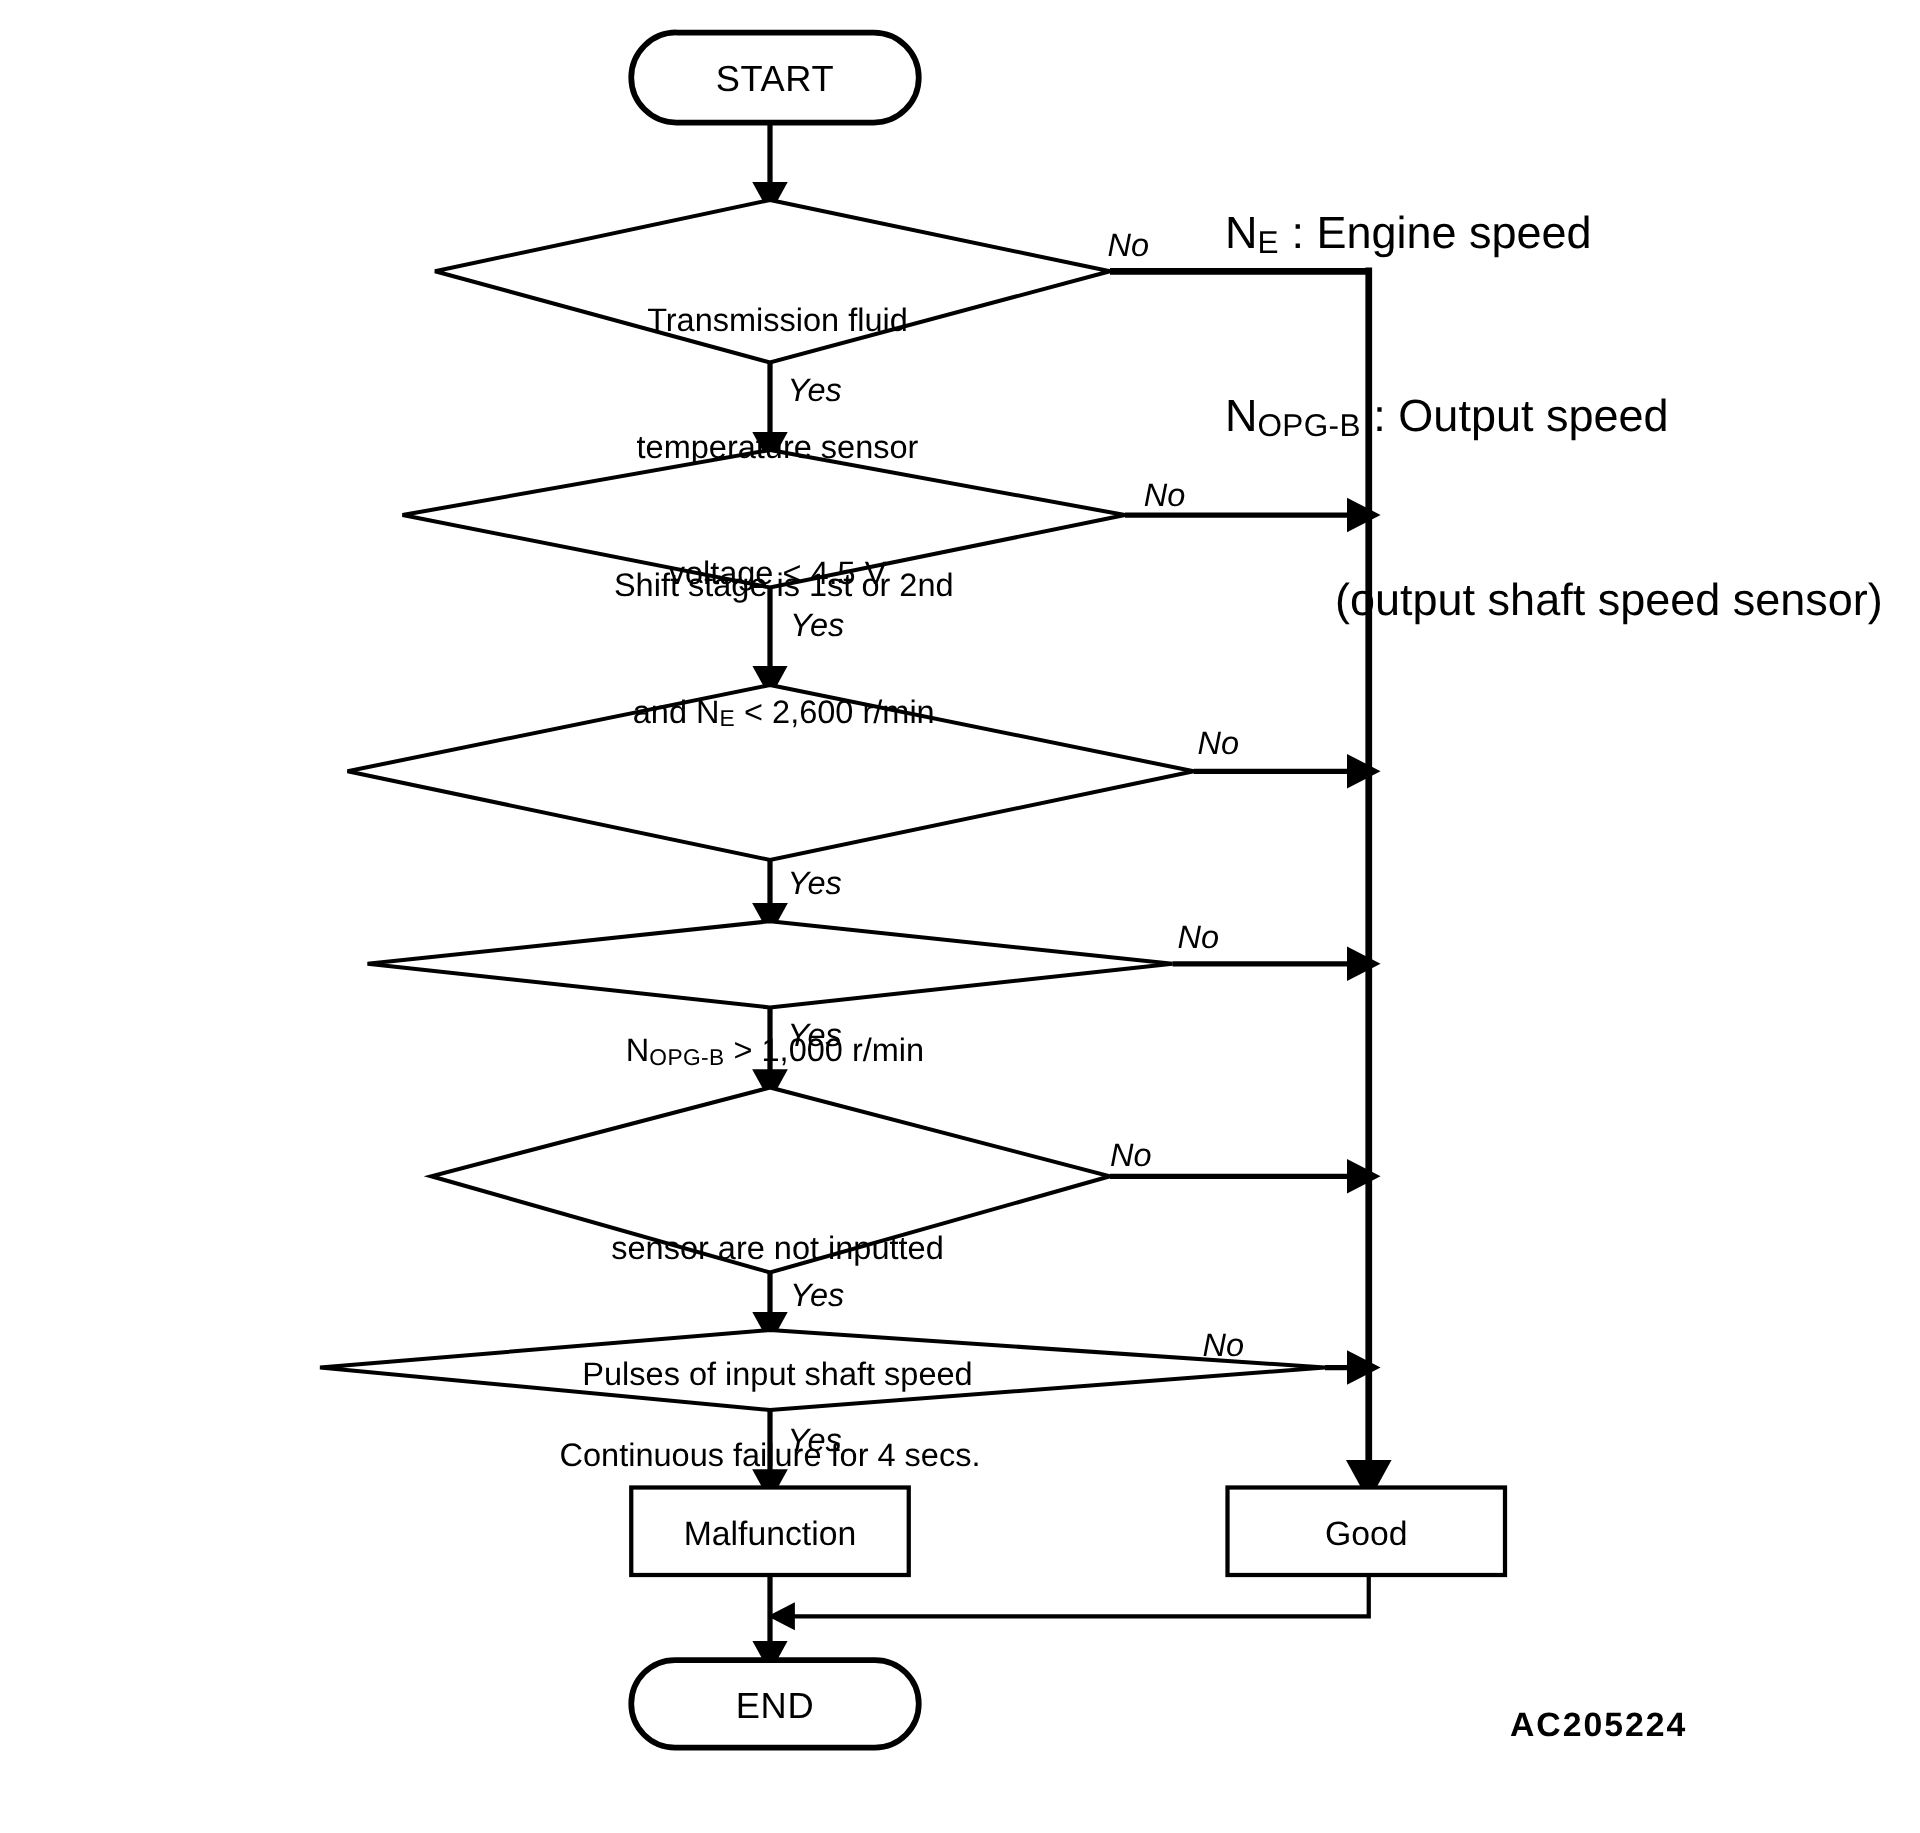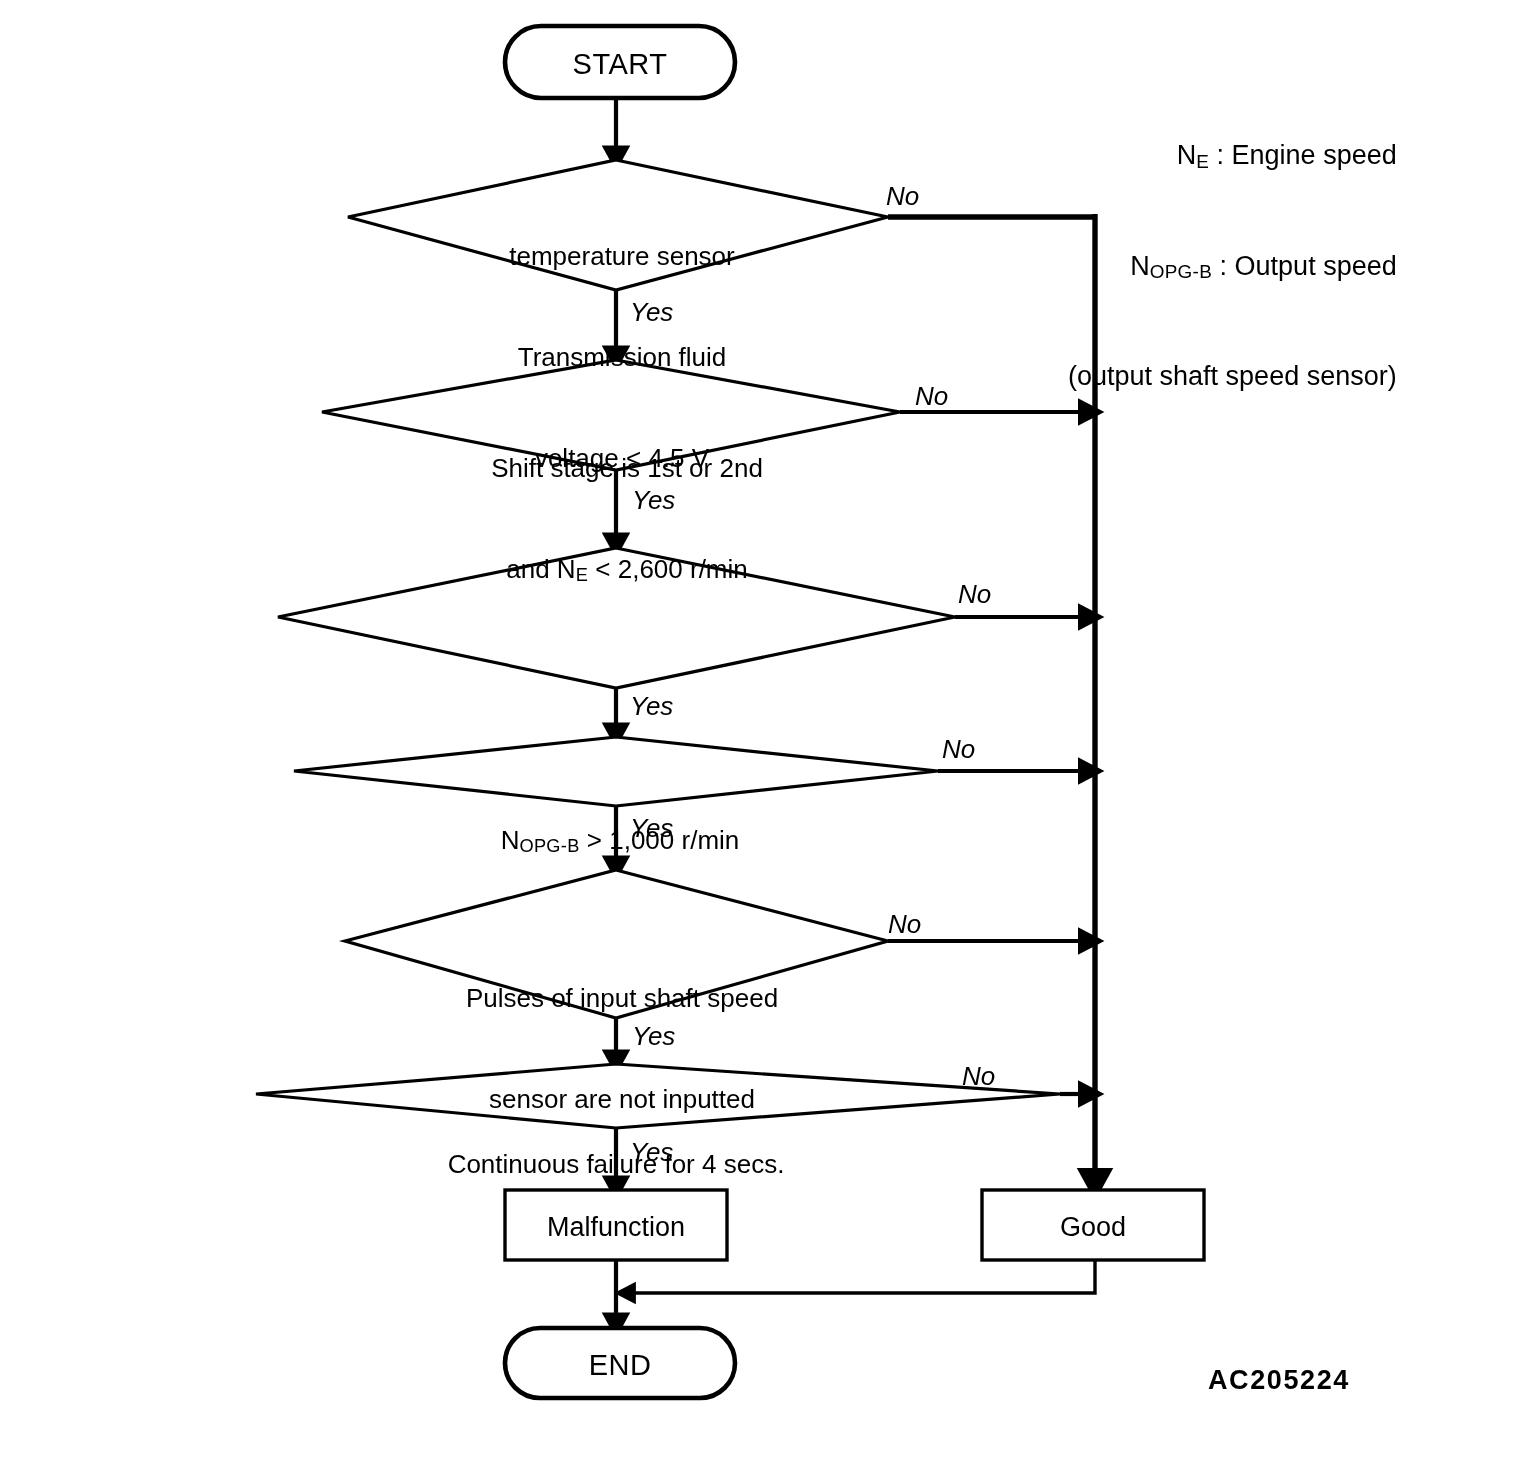--- a/index.html
+++ b/index.html
@@ -77,23 +77,22 @@
     letter-spacing: 0.5px;
   }
   .box-text {
     font-size: 27px;
   }
   .branch-label {
     font-size: 26px;
     font-style: italic;
   }
   .legend {
-    font-size: 27px;
+    font-size: 36px;
     line-height: 1.36;
-    text-align: right;
   }
   .legend-row {
     white-space: pre;
   }
   .refcode {
     font-size: 27px;
     font-weight: bold;
     letter-spacing: 1.6px;
   }
   .sc {
@@ -176,38 +175,38 @@
 
   <div class="txt t-center terminal-text" style="left:620px; top:46px; width:240px;">START</div>
 
   <div class="txt legend" style="left:980px; top:64px;">
     <div class="legend-row"><span>N<span class="sc">E</span></span><span> : </span><span>Engine speed</span></div>
     <div class="legend-row"><span>N<span class="sc">OPG-B</span></span><span> : </span><span>Output speed</span></div>
     <div class="legend-row" style="padding-left:88px;">(output shaft speed sensor)</div>
   </div>
 
   <div class="txt t-center node-text" style="left:622px; top:172px; width:300px;">
+    <div>Transmission fluid</div>
     <div>temperature sensor</div>
-    <div>Transmission fluid</div>
     <div>voltage &lt; 4.5 V</div>
   </div>
 
   <div class="txt t-center node-text" style="left:627px; top:384px; width:380px;">
     <div>Shift stage is 1st or 2nd</div>
     <div><span>and N</span><span class="sc">E</span><span> &lt; 2,600 r/min</span></div>
   </div>
 
 
   <div class="txt t-center node-text" style="left:620px; top:756px; width:360px;">
     <div><span>N</span><span class="sc">OPG-B</span><span> &gt; 1,000 r/min</span></div>
   </div>
 
   <div class="txt t-center node-text" style="left:622px; top:914px; width:400px;">
+    <div>sensor are not inputted</div>
     <div>Pulses of input shaft speed</div>
-    <div>sensor are not inputted</div>
   </div>
 
   <div class="txt t-center node-text" style="left:616px; top:1080px; width:460px;">
     <div>Continuous failure for 4 secs.</div>
   </div>
 
   <div class="txt branch-label" style="left:630px; top:296px;">Yes</div>
   <div class="txt branch-label" style="left:632px; top:484px;">Yes</div>
   <div class="txt branch-label" style="left:630px; top:690px;">Yes</div>
   <div class="txt branch-label" style="left:630px; top:812px;">Yes</div>

